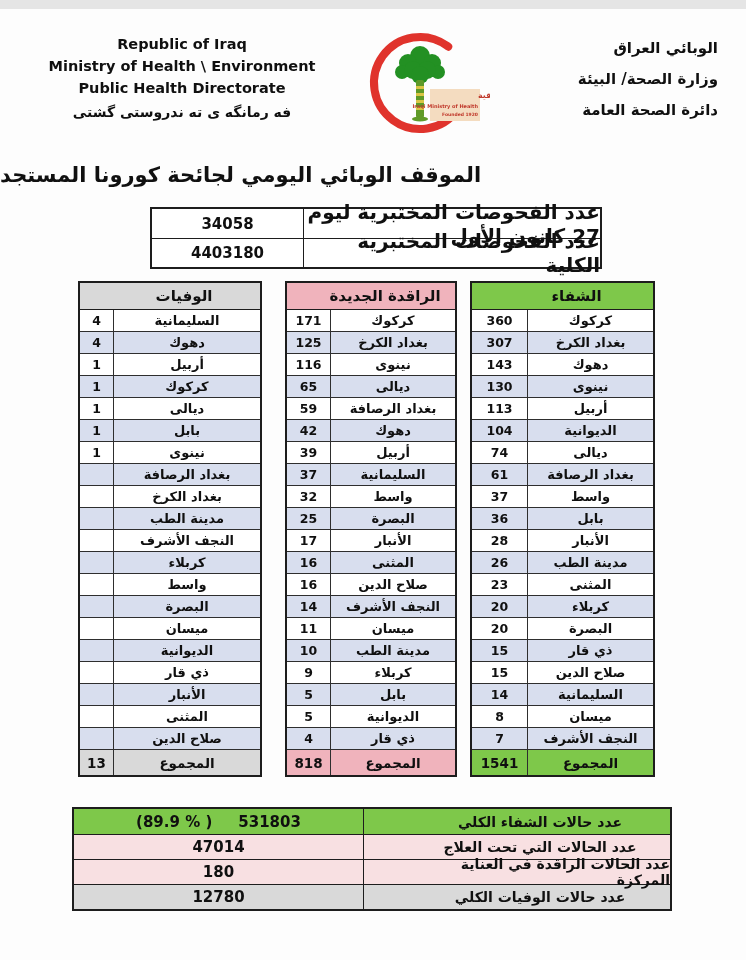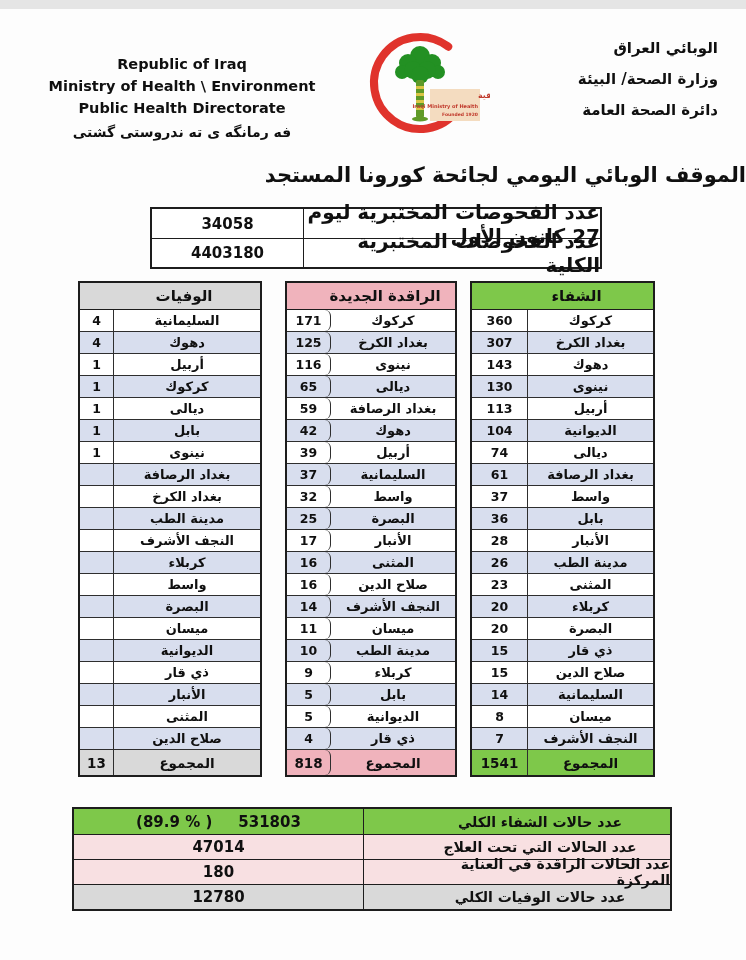--- a/index.html
+++ b/index.html
@@ -2,27 +2,27 @@
 <html lang="ar"><head>
 <meta charset="utf-8">
 <style>
   * { margin:0; padding:0; box-sizing:border-box; }
   html,body { width:746px; height:960px; overflow:hidden; background:#fdfdfd;
               font-family:"DejaVu Sans", sans-serif; color:#101010; }
   .top-strip { width:746px; height:9px; background:#e5e5e5; }
 
   
   .letterhead { display:flex; align-items:flex-start; padding:16px 26px 0 34px; }
-  .en-block { width:296px; text-align:center; font-weight:bold; font-size:14.5px; line-height:22px; margin-top:28px; }
+  .en-block { width:296px; text-align:center; font-weight:bold; font-size:14.5px; line-height:22px; margin-top:8px; }
   .ku-line { font-size:14px; margin-top:2px; direction:rtl; }
   .logo-wrap { width:132px; margin-left:28px; }
   .ar-block { margin-left:auto; text-align:right; direction:rtl; font-weight:bold; font-size:15px; line-height:31px; margin-top:8px; padding-right:2px; }
 
   
-  .doc-title { text-align:right; direction:rtl; font-weight:bold; font-size:21px; line-height:37px; margin-top:10px; }
+  .doc-title { text-align:left; direction:rtl; font-weight:bold; font-size:21px; line-height:37px; margin-top:10px; }
 
   
   .tests-table { width:452px; margin:13px 0 0 150px; border:2px solid #1d1d1d; background:#fff; }
   .tests-row { display:flex; height:29px; }
   .tests-row + .tests-row { border-top:1.5px solid #1d1d1d; }
   .tests-val { width:152px; border-right:1.5px solid #1d1d1d; display:flex; align-items:center; justify-content:center;
                font-weight:bold; font-size:15px; }
   .tests-label { flex:1; direction:rtl; display:flex; align-items:center; justify-content:center;
                  font-weight:bold; font-size:20px; }
 
@@ -31,21 +31,21 @@
   .gov-table { border:2px solid #1d1d1d; background:#fff; }
   .t-deaths    { width:184px; margin-right:23px; }
   .t-newcases  { width:172px; margin-right:13px; }
   .t-recovered { width:185px; }
   .g-head { height:27px; display:flex; align-items:center; justify-content:center;
             font-weight:bold; font-size:15px; direction:rtl; border-bottom:1.5px solid #1d1d1d;padding-left:28px; }
   .city-row { display:flex; height:22px; border-bottom:1px solid #2e2e2e; }
   .val-cell { border-right:1px solid #2e2e2e; display:flex; align-items:center; justify-content:center;
               font-weight:bold; font-size:12.5px; }
   .t-deaths .val-cell { width:34px; }
-  .t-newcases .val-cell { width:44px;border-radius:6px; }
+  .t-newcases .val-cell { width:44px; }
   .t-recovered .val-cell { width:56px; }
   .name-cell { flex:1; direction:rtl; display:flex; align-items:center; justify-content:center;
                font-weight:bold; font-size:13px; }
   .city-row.even { background:#d8deee; }
   .city-row.odd { background:#ffffff; }
   .g-total { display:flex; height:25px; }
   .g-total .val-cell, .g-total .name-cell { font-size:13.5px; }
   .tone-green  { background:#7ec84a; }
   .tone-pink   { background:#f0b3bc; }
   .tone-gray   { background:#d9d9d9; }

